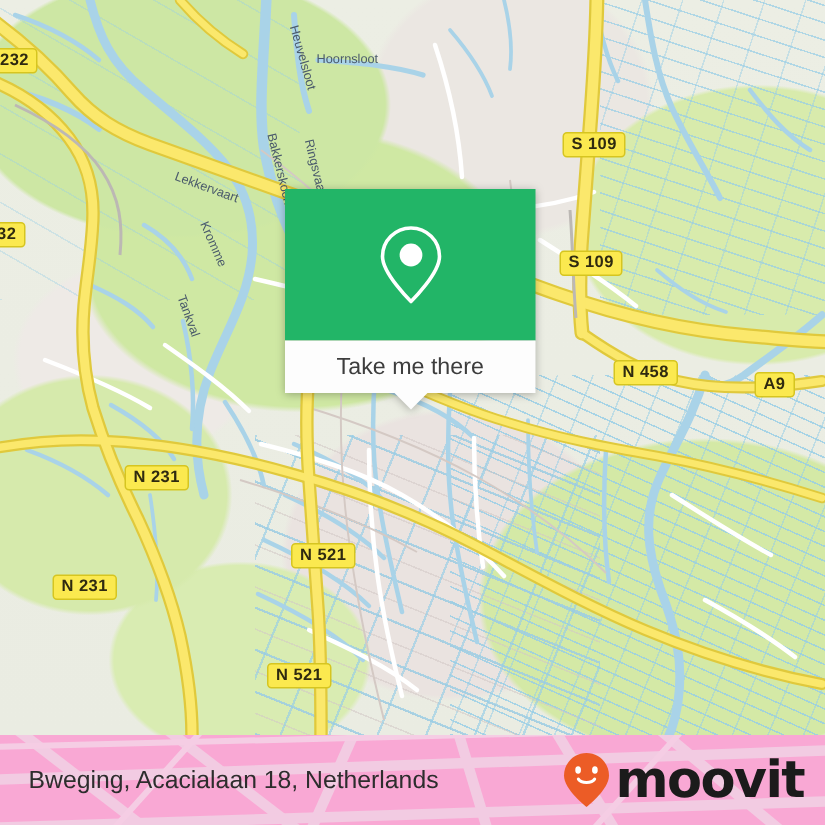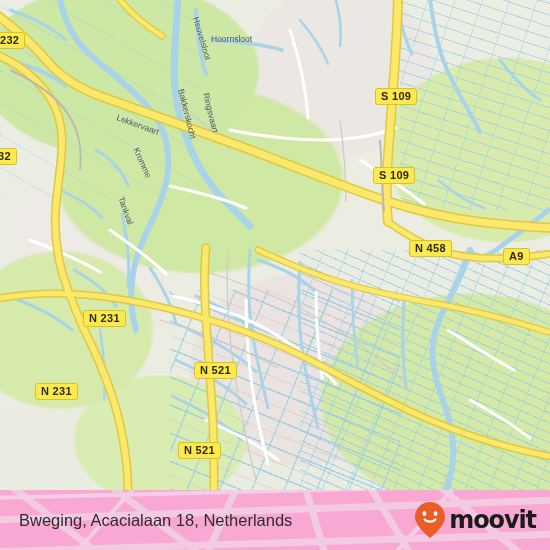--- a/index.html
+++ b/index.html
@@ -188,21 +188,21 @@
     font-family: "Liberation Sans", sans-serif;
     white-space: nowrap;
   }
   #logo {
     display: flex;
     align-items: center;
     gap: 1px;
   }
   #logo-text {
     color: #1b1b1b;
-    font-size: 24px;
+    font-size: 34px;
     font-weight: bold;
     letter-spacing: -1.1px;
     font-family: "DejaVu Sans", sans-serif;
     line-height: 30px;
   }
 </style>
 </head>
 <body>
 
 <div id="screen">
@@ -325,20 +325,30 @@
     <div class="shield" style="left:373px; top:167px;">S 109</div>
     <div class="shield" style="left:409px; top:240px;">N 458</div>
     <div class="shield" style="left:503px; top:248px;">A9</div>
     <div class="shield" style="left:83px;  top:310px;">N 231</div>
     <div class="shield" style="left:35px;  top:383px;">N 231</div>
     <div class="shield" style="left:194px; top:362px;">N 521</div>
     <div class="shield" style="left:178px; top:442px;">N 521</div>
 
   </div>
 
+  <div id="card">
+    <div id="card-top">
+      <svg width="46" height="56" viewBox="0 0 46 56">
+        <path d="M23 3 C12.5 3 4 11.5 4 22 C4 33.5 23 52 23 52 C23 52 42 33.5 42 22 C42 11.5 33.5 3 23 3 Z" fill="none" stroke="#ffffff" stroke-width="2.4" stroke-linejoin="round"></path>
+        <circle cx="23" cy="21" r="7.6" fill="#ffffff"></circle>
+      </svg>
+    </div>
+    <div id="card-btn">Take me there</div>
+    <div id="card-tail"></div>
+  </div>
 
   <div id="footer">
     <svg id="footer-watermark" width="550" height="60" viewBox="0 0 550 60">
       <g fill="none" stroke="#eceef0" stroke-width="7">
         <path d="M-10,-20 L120,80"></path>
         <path d="M90,-20 L220,80"></path>
         <path d="M240,-10 L200,80"></path>
         <path d="M300,-20 L330,80"></path>
         <path d="M360,-20 L420,80"></path>
         <path d="M420,-20 L540,80"></path>

